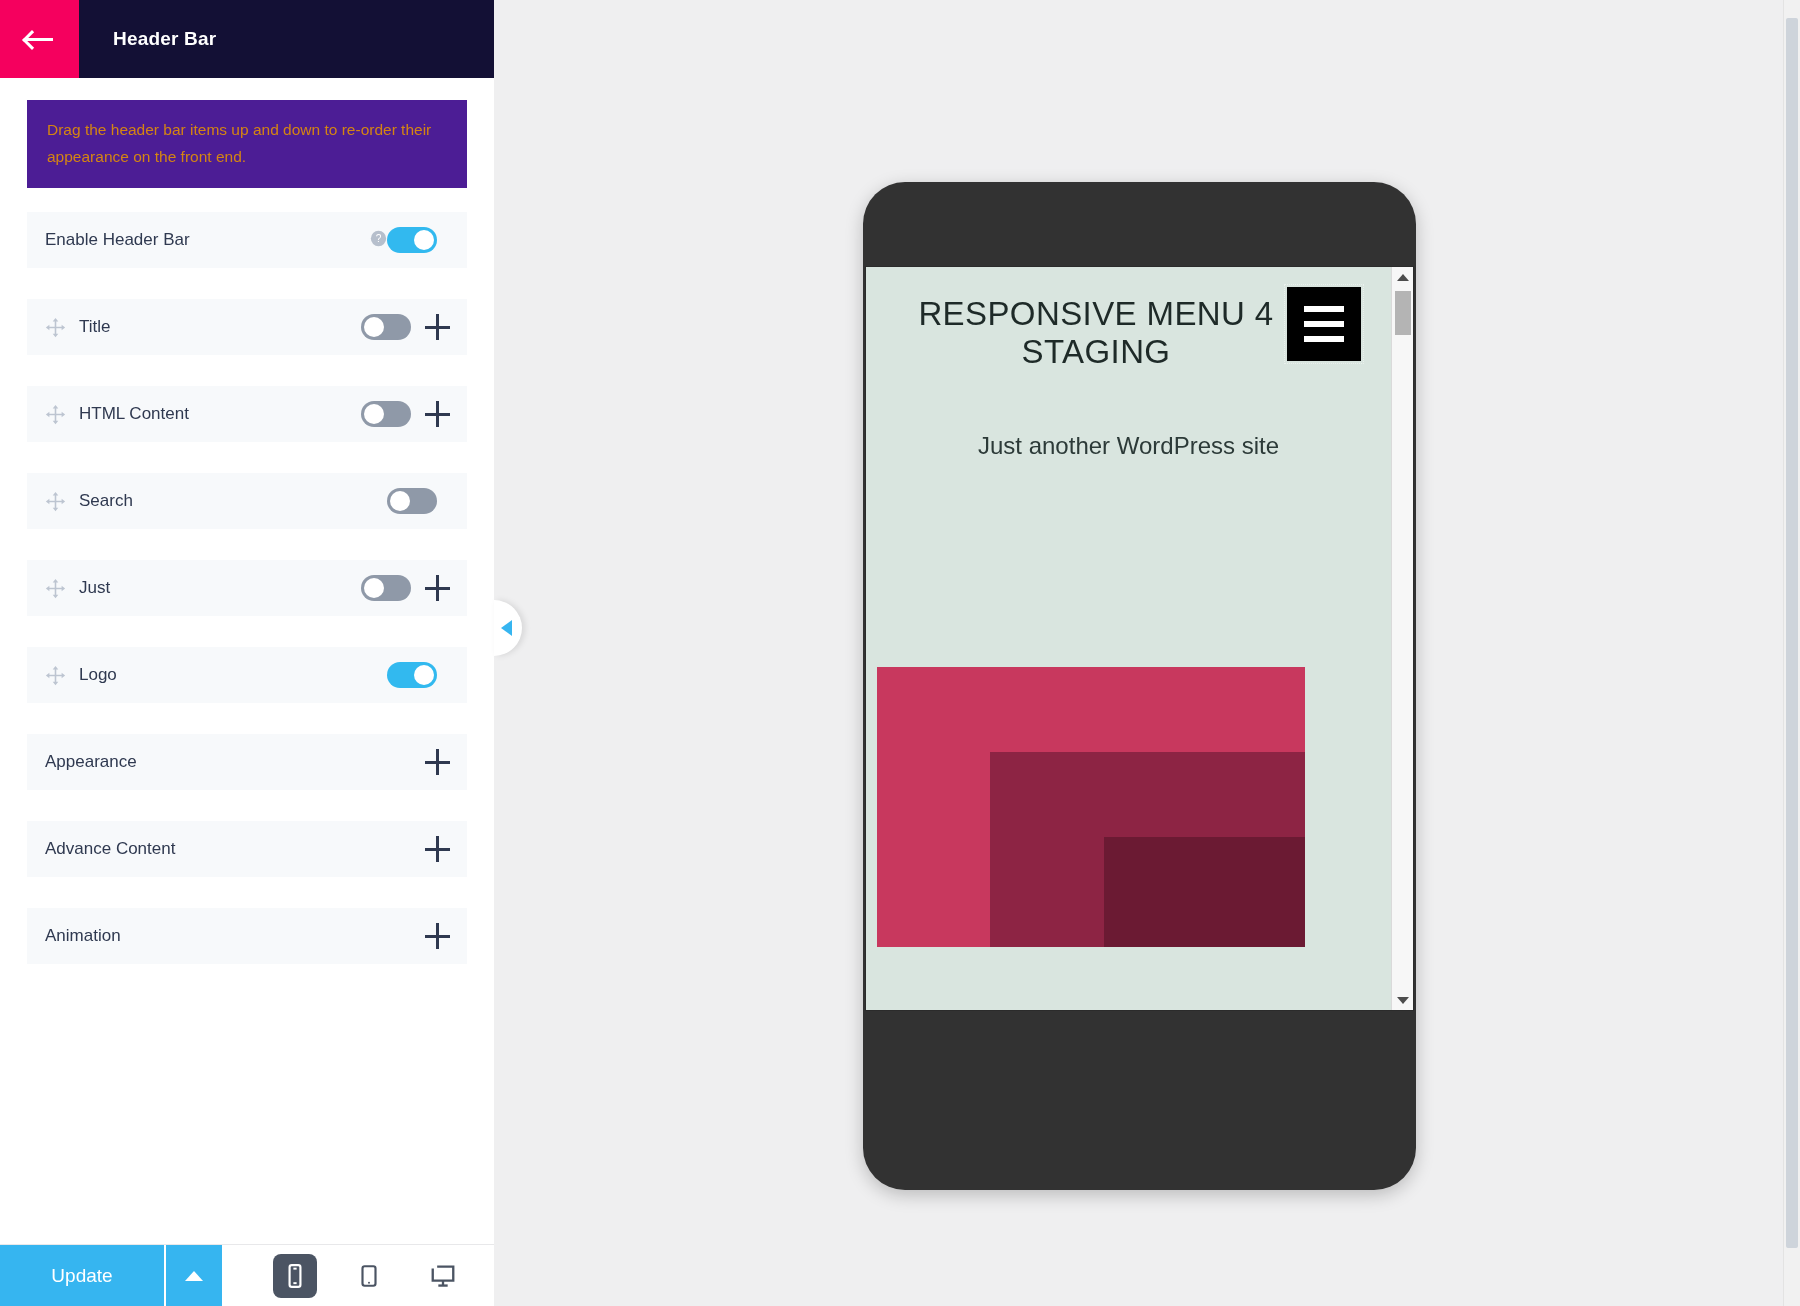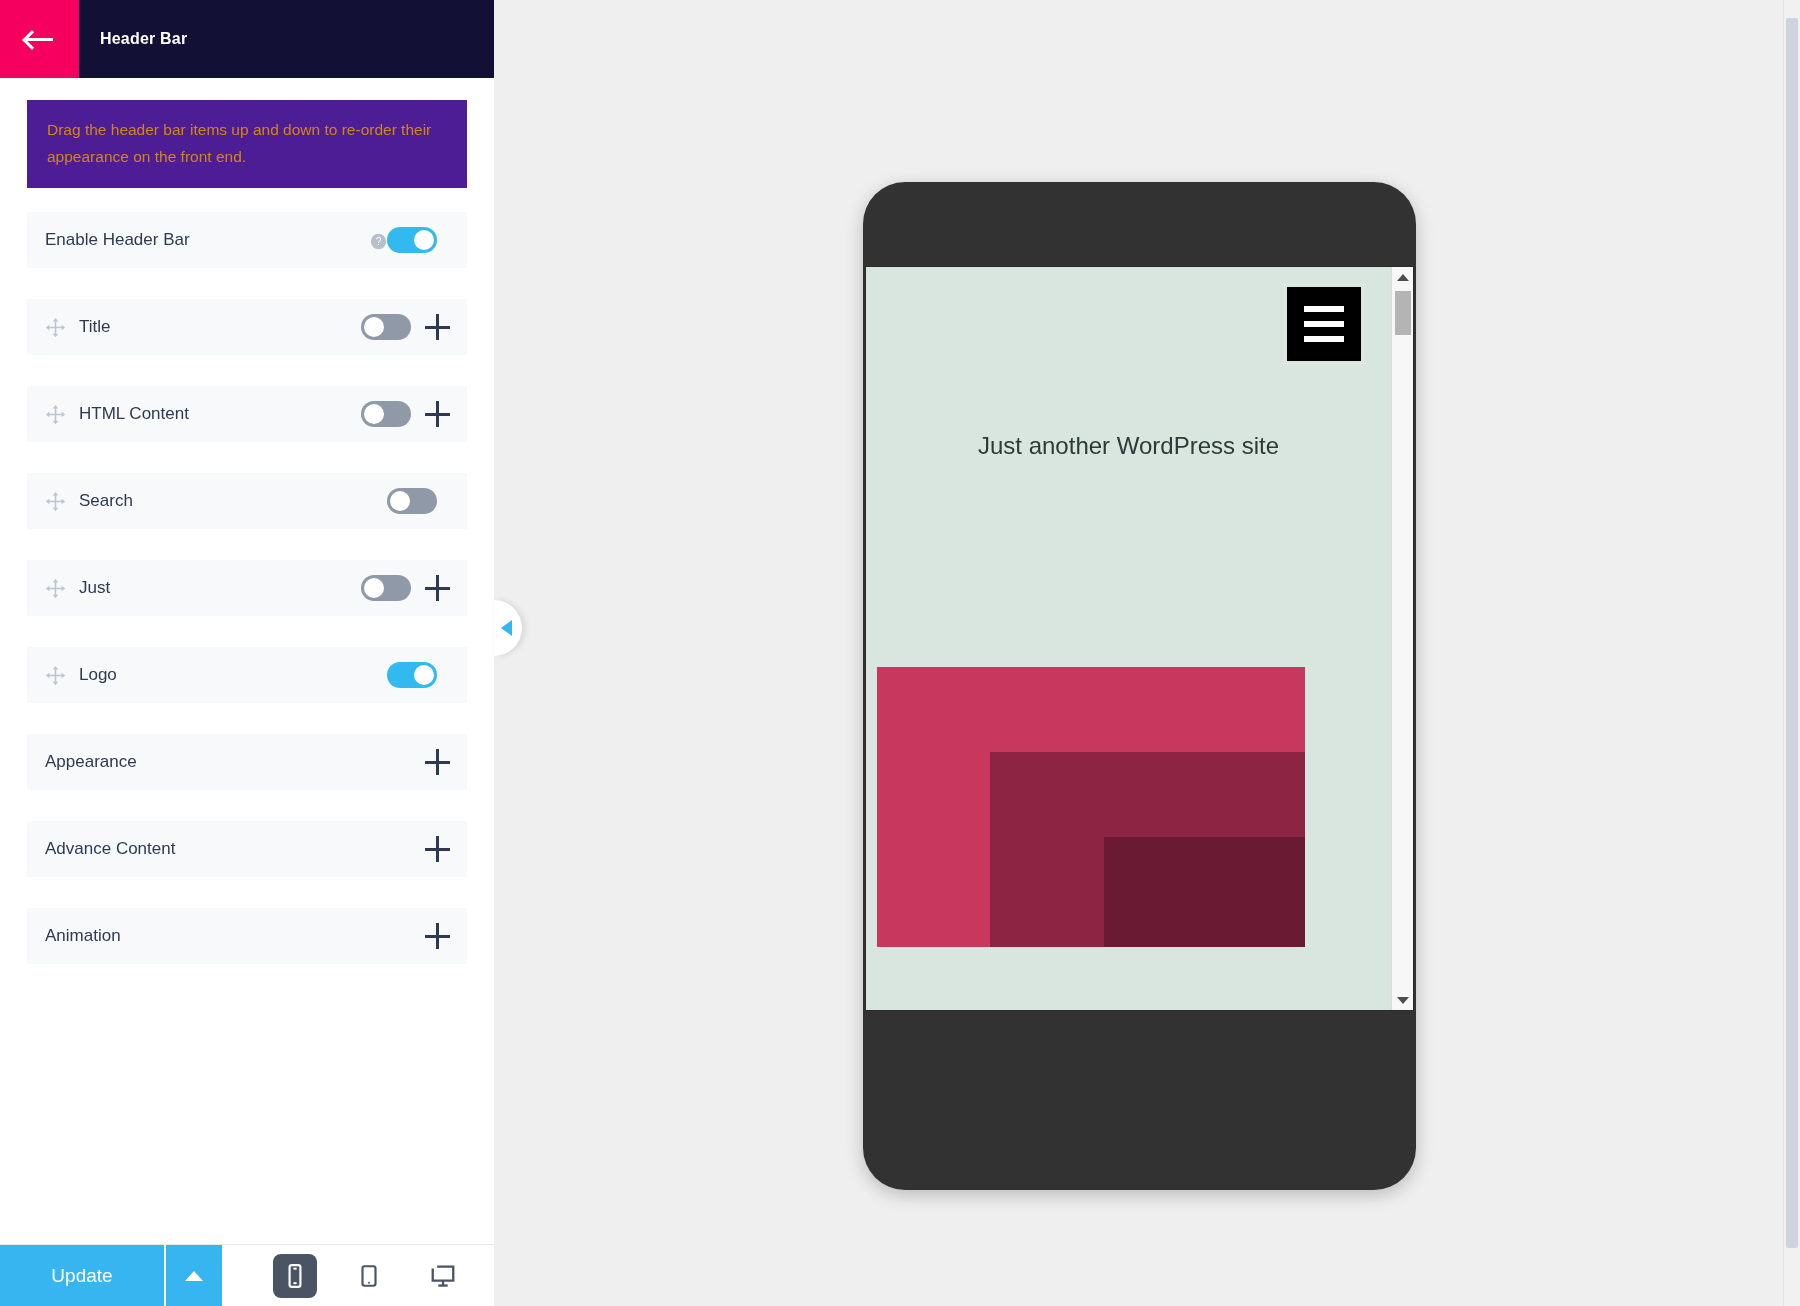--- a/index.html
+++ b/index.html
@@ -61,23 +61,23 @@
     left: 0; top: 4px;
     width: 11px; height: 11px;
     border-left: 3px solid #fff;
     border-bottom: 3px solid #fff;
     transform: rotate(45deg);
   }
   .panel-title {
     display: flex;
     align-items: center;
     color: #fff;
-    font-size: 16px;
+    font-size: 19px;
     font-weight: bold;
-    padding-left: 21px;
+    padding-left: 34px;
     letter-spacing: 0.2px;
   }
 
   .notice {
     margin: 22px 27px 0 27px;
     background: #4c1d95;
     color: #d58512;
     font-size: 15.5px;
     line-height: 1.72;
     padding: 17px 20px 18px 20px;
@@ -113,21 +113,21 @@
   .help-icon {
     width: 17px; height: 17px;
     margin-left: 10px;
     flex: none;
     vertical-align: middle;
     display: inline-block;
   }
   .label-wrap {
     flex: 1;
     display: flex;
-    align-items: flex-end;
+    align-items: flex-start;
   }
 
   .toggle {
     width: 50px;
     height: 26px;
     border-radius: 13px;
     background: #8f99a8;
     position: relative;
     flex: none;
     margin-right: 14px;
@@ -554,20 +554,21 @@
 
   <div class="collapse-tab">
     <span class="collapse-tri"></span>
   </div>
 
   <div class="preview-area">
     <div class="phone">
       <div class="phone-screen">
 
         <div class="site">
+          <div class="site-title">RESPONSIVE MENU 4 STAGING</div>
           <div class="site-tagline">Just another WordPress site</div>
 
           <div class="burger">
             <span></span>
             <span></span>
             <span></span>
           </div>
 
           <div class="blocks">
             <div class="blk blk1"></div>

